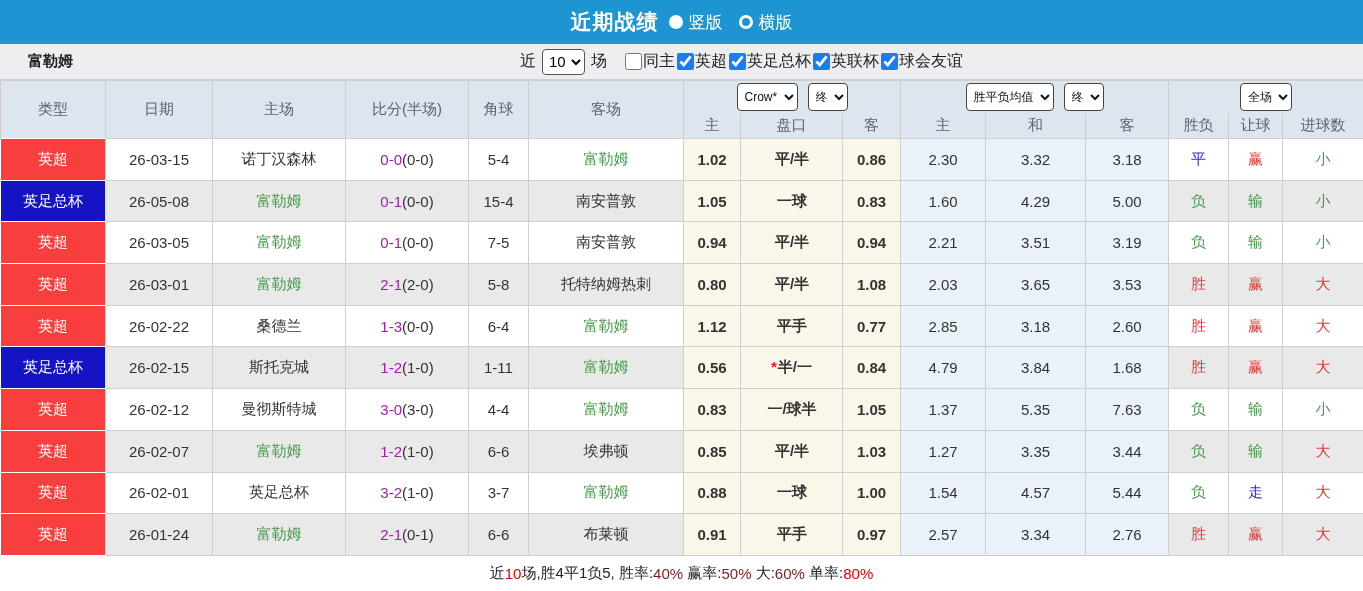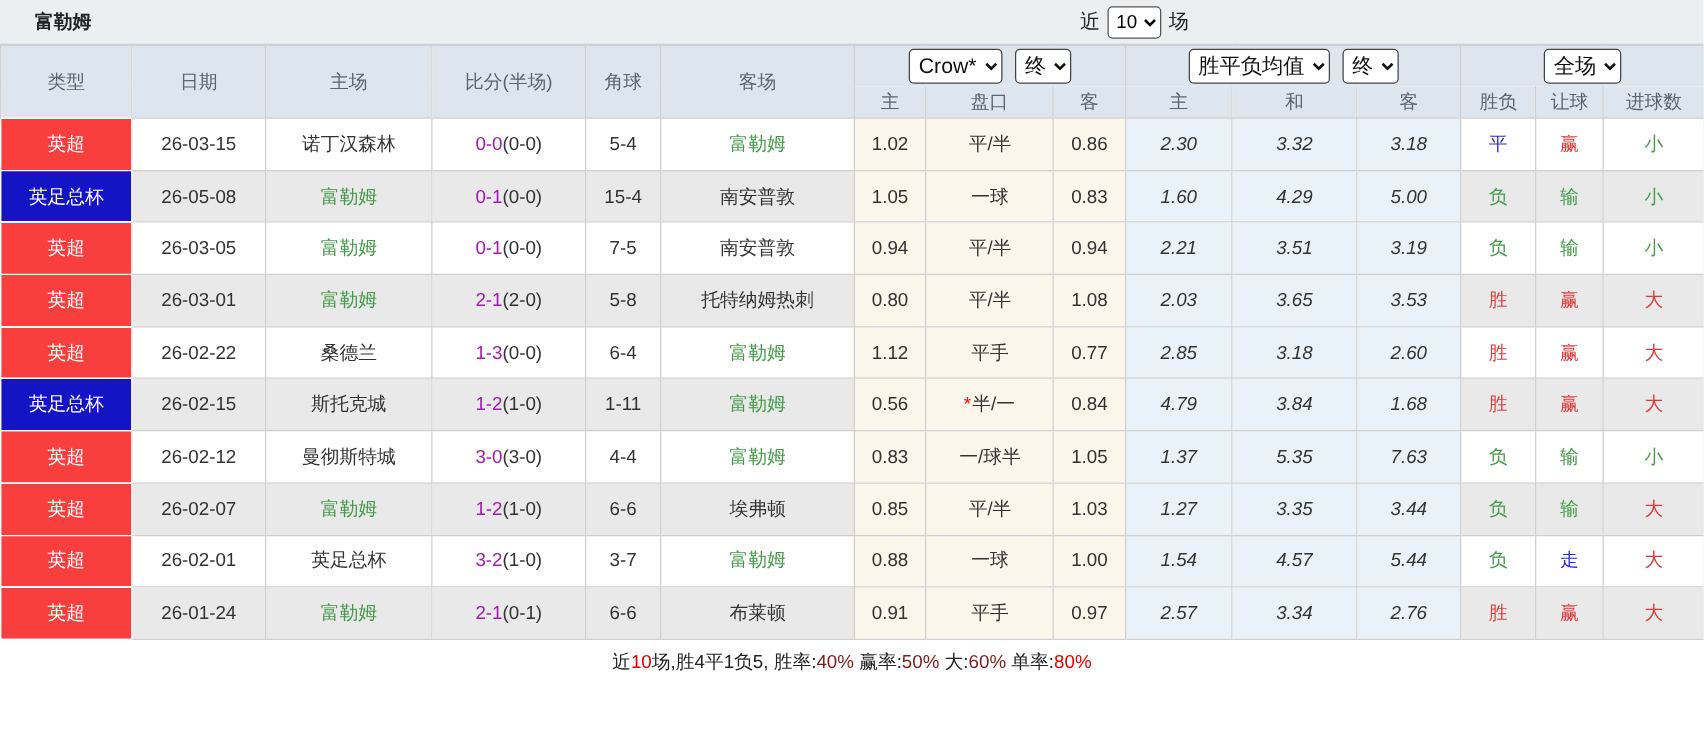--- a/index.html
+++ b/index.html
@@ -26,59 +26,94 @@
   .gap-sm { width:6px; }
 
   
   table { border-collapse:collapse; table-layout:fixed; width:1363px; }
   th, td { border:1px solid #cfcfcf; text-align:center; vertical-align:middle; overflow:hidden; white-space:nowrap; }
   thead th { background:#dde5ef; color:#5b6470; font-weight:normal; font-size:15px; }
   thead tr.h1 th { height:32px; border-bottom:none; }
   thead tr.h2 th { height:26px; border-top:none; }
   thead th[rowspan] { height:58px; }
   .grp-selects { display:flex; align-items:center; justify-content:center; gap:10px; }
-  .grp-selects select { font-size:17px; height:28px; border:1px solid #444; border-radius:4px; background:#fff; padding:0 3px; color:#111; }
+  .grp-selects select { font-size:12px; height:28px; border:1px solid #444; border-radius:4px; background:#fff; padding:0 3px; color:#111; }
 
   tbody tr { height:41.7px; font-size:15px; }
   tbody tr.even td { background:#e9e9e9; }
   tbody tr.odd  td { background:#ffffff; }
   tbody td.c-type { color:#fff; font-size:15px; border-color:#fff #e0e0e0 #fff #fff; }
   tbody td.type-red  { background:#f93e3e !important; }
   tbody td.type-blue { background:#1414c4 !important; }
-  tbody td.c-asian { background:#fbf6ea !important; }
-  tbody td.c-euro  { background:#e8f2f8 !important;font-style:italic; }
+  tbody td.c-asian { background:#fbf6ea !important;font-weight:bold; }
+  tbody td.c-euro  { background:#e8f2f8 !important; }
   .team-green { color:#449a48; }
   .ft-score { color:#a21caf; }
   .ht-score { color:#333; }
   .star { color:#fb0e0e; margin-right:1px; }
   .res-red   { color:#e03a3a; }
   .res-green { color:#449a48; }
   .res-blue  { color:#2b2bd5; }
 
   
   .summary { height:36px; display:flex; align-items:center; justify-content:center; font-size:15px; background:#fff; white-space:pre; }
   .seg-black { color:#222; }
   .seg-red   { color:#e60000; }
   .seg-blue  { color:#7f1d1d; }
 </style>
 </head>
 <body>
 
 <div class="page">
 
+  <div class="titlebar">
+    <span class="main-title">近期战绩</span>
+    <span class="radio-group" id="layout-radios">
+        <span class="radio-item">
+          <span class="radio-dot sel"></span>
+          <span>竖版</span>
+        </span>
+        <span class="radio-item">
+          <span class="radio-dot unsel"></span>
+          <span>横版</span>
+        </span>
+      </span>
+  </div>
 
   <div class="filterbar">
     <span class="team-name">富勒姆</span>
     <span class="filter-controls">
       <span>近</span>
       <select>
         <option>10</option>
       </select>
       <span>场</span>
       <span class="gap-sm"></span>
+      <span id="league-filters" style="display:flex;align-items:center;gap:2px;">
+          <label class="chk-item">
+            <input type="checkbox" style="">
+            <span>同主</span>
+          </label>
+          <label class="chk-item">
+            <input type="checkbox" checked="" style="">
+            <span>英超</span>
+          </label>
+          <label class="chk-item">
+            <input type="checkbox" checked="" style="">
+            <span>英足总杯</span>
+          </label>
+          <label class="chk-item">
+            <input type="checkbox" checked="" style="">
+            <span>英联杯</span>
+          </label>
+          <label class="chk-item">
+            <input type="checkbox" checked="" style="">
+            <span>球会友谊</span>
+          </label>
+        </span>
     </span>
   </div>
 
   <table>
     <colgroup>
       <col style="width:105px">
         <col style="width:107px">
         <col style="width:133px">
       <col style="width:123px">
         <col style="width:60px">

